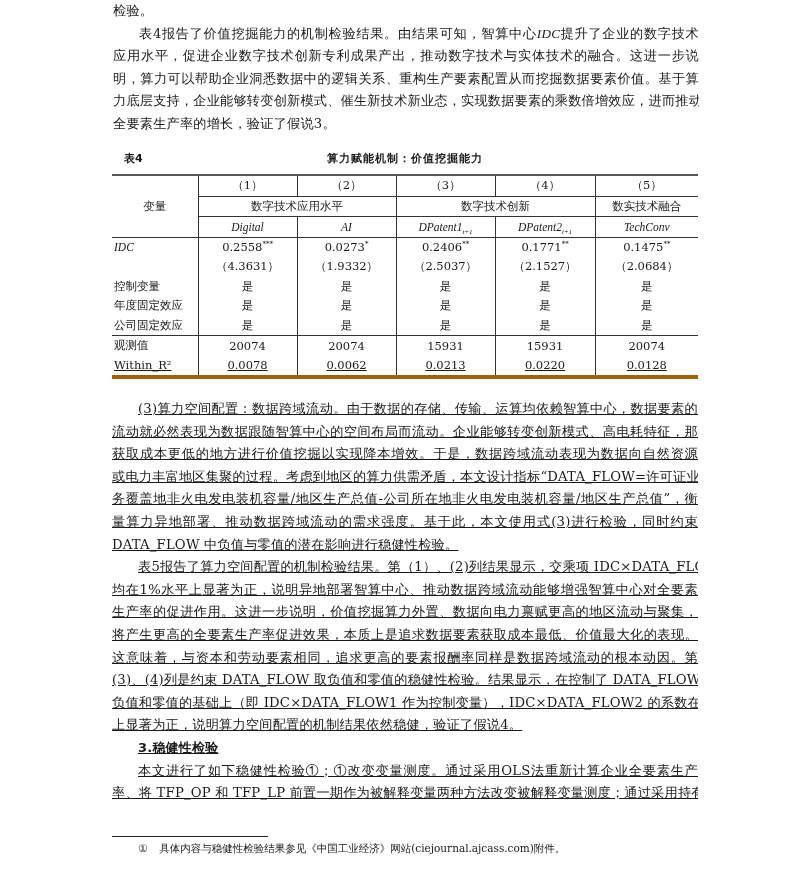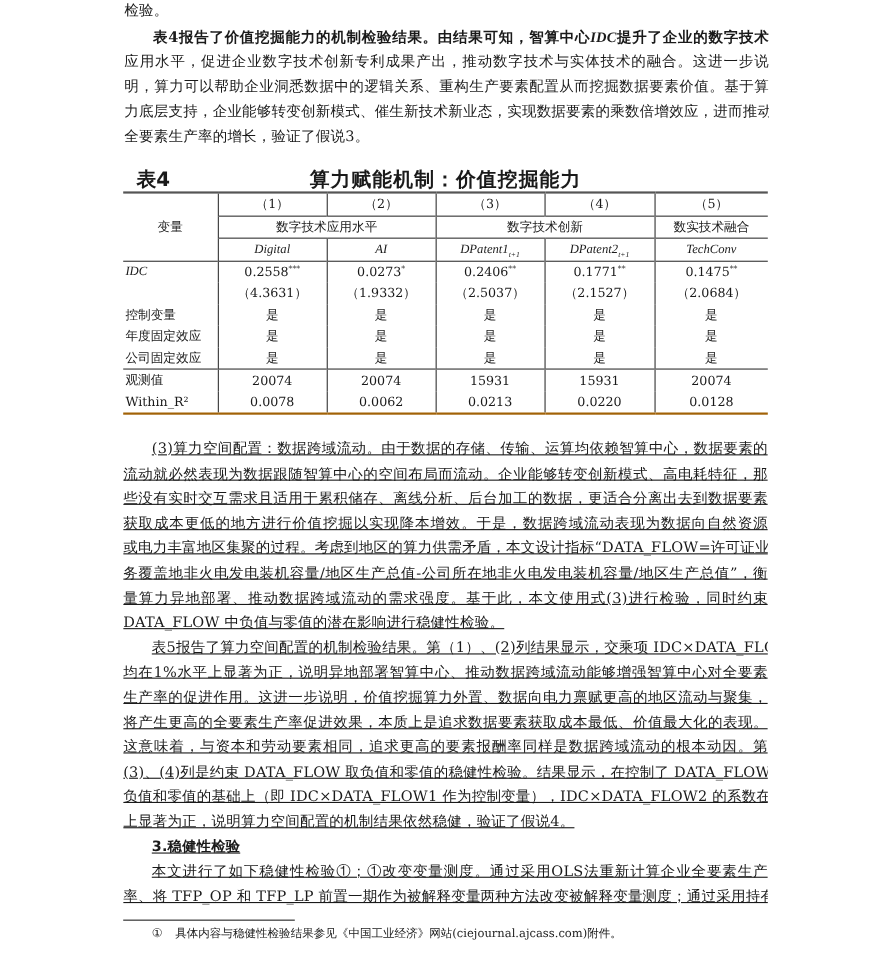--- a/index.html
+++ b/index.html
@@ -12,55 +12,55 @@
   .para {
     font-size: 13.2px; line-height: 22.6px; margin: 0;
     text-align: justify; text-align-last: left; letter-spacing: 0.2px;
   }
   .line { display: block; white-space: nowrap; overflow: hidden; }
   .just { text-align: justify; text-align-last: justify; }
   i, .it { font-style: italic; font-family: "Liberation Serif", "DejaVu Serif", serif; }
 
   .table-caption {
     position: absolute; top: 151px; left: 0; width: 586px; height: 20px;
-    font-family: "DejaVu Sans", "Liberation Sans", sans-serif; font-weight: bold; font-size: 18px;
+    font-family: "DejaVu Sans", "Liberation Sans", sans-serif; font-weight: bold; font-size: 11px;
   }
   .table-caption .num { position: absolute; left: 12px; top: 0; }
   .table-caption .title { position: absolute; left: 0; width: 586px; text-align: center; top: 0; letter-spacing: 1px; }
 
   table.res {
     position: absolute; top: 174px; left: 0; width: 586px;
     border-collapse: collapse; font-size: 11.5px;
   }
   table.res td { padding: 0; height: 19.5px; text-align: center; vertical-align: middle; white-space: nowrap; }
   table.res tr.top td { border-top: 2px solid #555; }
   table.res .vl { border-left: 1px solid #333; }
   table.res .hl td.h { border-top: 1px solid #333; }
   table.res tr.sep td { border-top: 1px solid #333; }
-  table.res tr.bottom td { border-bottom: 2px solid #a16207; }
+  table.res tr.bottom td { border-bottom: 4px solid #a16207; text-decoration: underline; }
   table.res td.lab { text-align: left; padding-left: 2px; }
   .sup { font-size: 7px; vertical-align: super; line-height: 0; }
   .sub { font-size: 7px; vertical-align: sub; line-height: 0; }
 
   .heading3 { font-family: "DejaVu Sans", "Liberation Sans", sans-serif; font-weight: bold; font-size: 13px; }
   .fn-rule { position: absolute; left: 0; top: 836px; width: 156px; border-top: 1px solid #222; }
   .footnote { position: absolute; left: 26px; top: 842px; font-size: 10.5px; white-space: nowrap; }
   .circ { font-size: 11px; }
 </style>
 </head>
 <body>
 
 <div class="page">
 
   <div style="position:absolute; top:0; left:1px; width:586px;">
     <div class="para">
       <span class="line">检验。</span>
     </div>
     <div class="para">
-      <span class="line just" style="padding-left:26px;font-weight:bold;"><span>表4报告了价值挖掘能力的机制检验结果。由结果可知，智算中心</span><i>IDC</i><span>提升了企业的数字技术</span></span>
+      <span class="line just" style="padding-left:26px;"><span>表4报告了价值挖掘能力的机制检验结果。由结果可知，智算中心</span><i>IDC</i><span>提升了企业的数字技术</span></span>
       <span class="line just">应用水平，促进企业数字技术创新专利成果产出，推动数字技术与实体技术的融合。这进一步说</span>
       <span class="line just">明，算力可以帮助企业洞悉数据中的逻辑关系、重构生产要素配置从而挖掘数据要素价值。基于算</span>
       <span class="line just">力底层支持，企业能够转变创新模式、催生新技术新业态，实现数据要素的乘数倍增效应，进而推动</span>
       <span class="line">全要素生产率的增长，验证了假说3。</span>
     </div>
   </div>
 
   <div class="table-caption">
     <span class="num">表4</span>
     <span class="title">算力赋能机制：价值挖掘能力</span>
@@ -152,21 +152,20 @@
       <td class="vl">0.0220</td>
       <td class="vl">0.0128</td>
     </tr>
   </tbody>
     </table>
 
   <div style="position:absolute; top:398px; left:0; width:586px;text-decoration:underline;">
     <div class="para">
       <span class="line just" style="padding-left:26px;">(3)算力空间配置：数据跨域流动。由于数据的存储、传输、运算均依赖智算中心，数据要素的</span>
       <span class="line just">流动就必然表现为数据跟随智算中心的空间布局而流动。企业能够转变创新模式、高电耗特征，那</span>
-      <span class="line just">些没有实时交互需求且适用于累积储存、离线分析、后台加工的数据，更适合分离出去到数据要素</span>
       <span class="line just">获取成本更低的地方进行价值挖掘以实现降本增效。于是，数据跨域流动表现为数据向自然资源</span>
       <span class="line just">或电力丰富地区集聚的过程。考虑到地区的算力供需矛盾，本文设计指标“DATA_FLOW=许可证业</span>
       <span class="line just">务覆盖地非火电发电装机容量/地区生产总值-公司所在地非火电发电装机容量/地区生产总值”，衡</span>
       <span class="line just">量算力异地部署、推动数据跨域流动的需求强度。基于此，本文使用式(3)进行检验，同时约束</span>
       <span class="line">DATA_FLOW 中负值与零值的潜在影响进行稳健性检验。</span>
     </div>
     <div class="para">
       <span class="line just" style="padding-left:26px;">表5报告了算力空间配置的机制检验结果。第（1）、(2)列结果显示，交乘项 IDC×DATA_FLOW</span>
       <span class="line just">均在1%水平上显著为正，说明异地部署智算中心、推动数据跨域流动能够增强智算中心对全要素</span>
       <span class="line just">生产率的促进作用。这进一步说明，价值挖掘算力外置、数据向电力禀赋更高的地区流动与聚集，</span>

